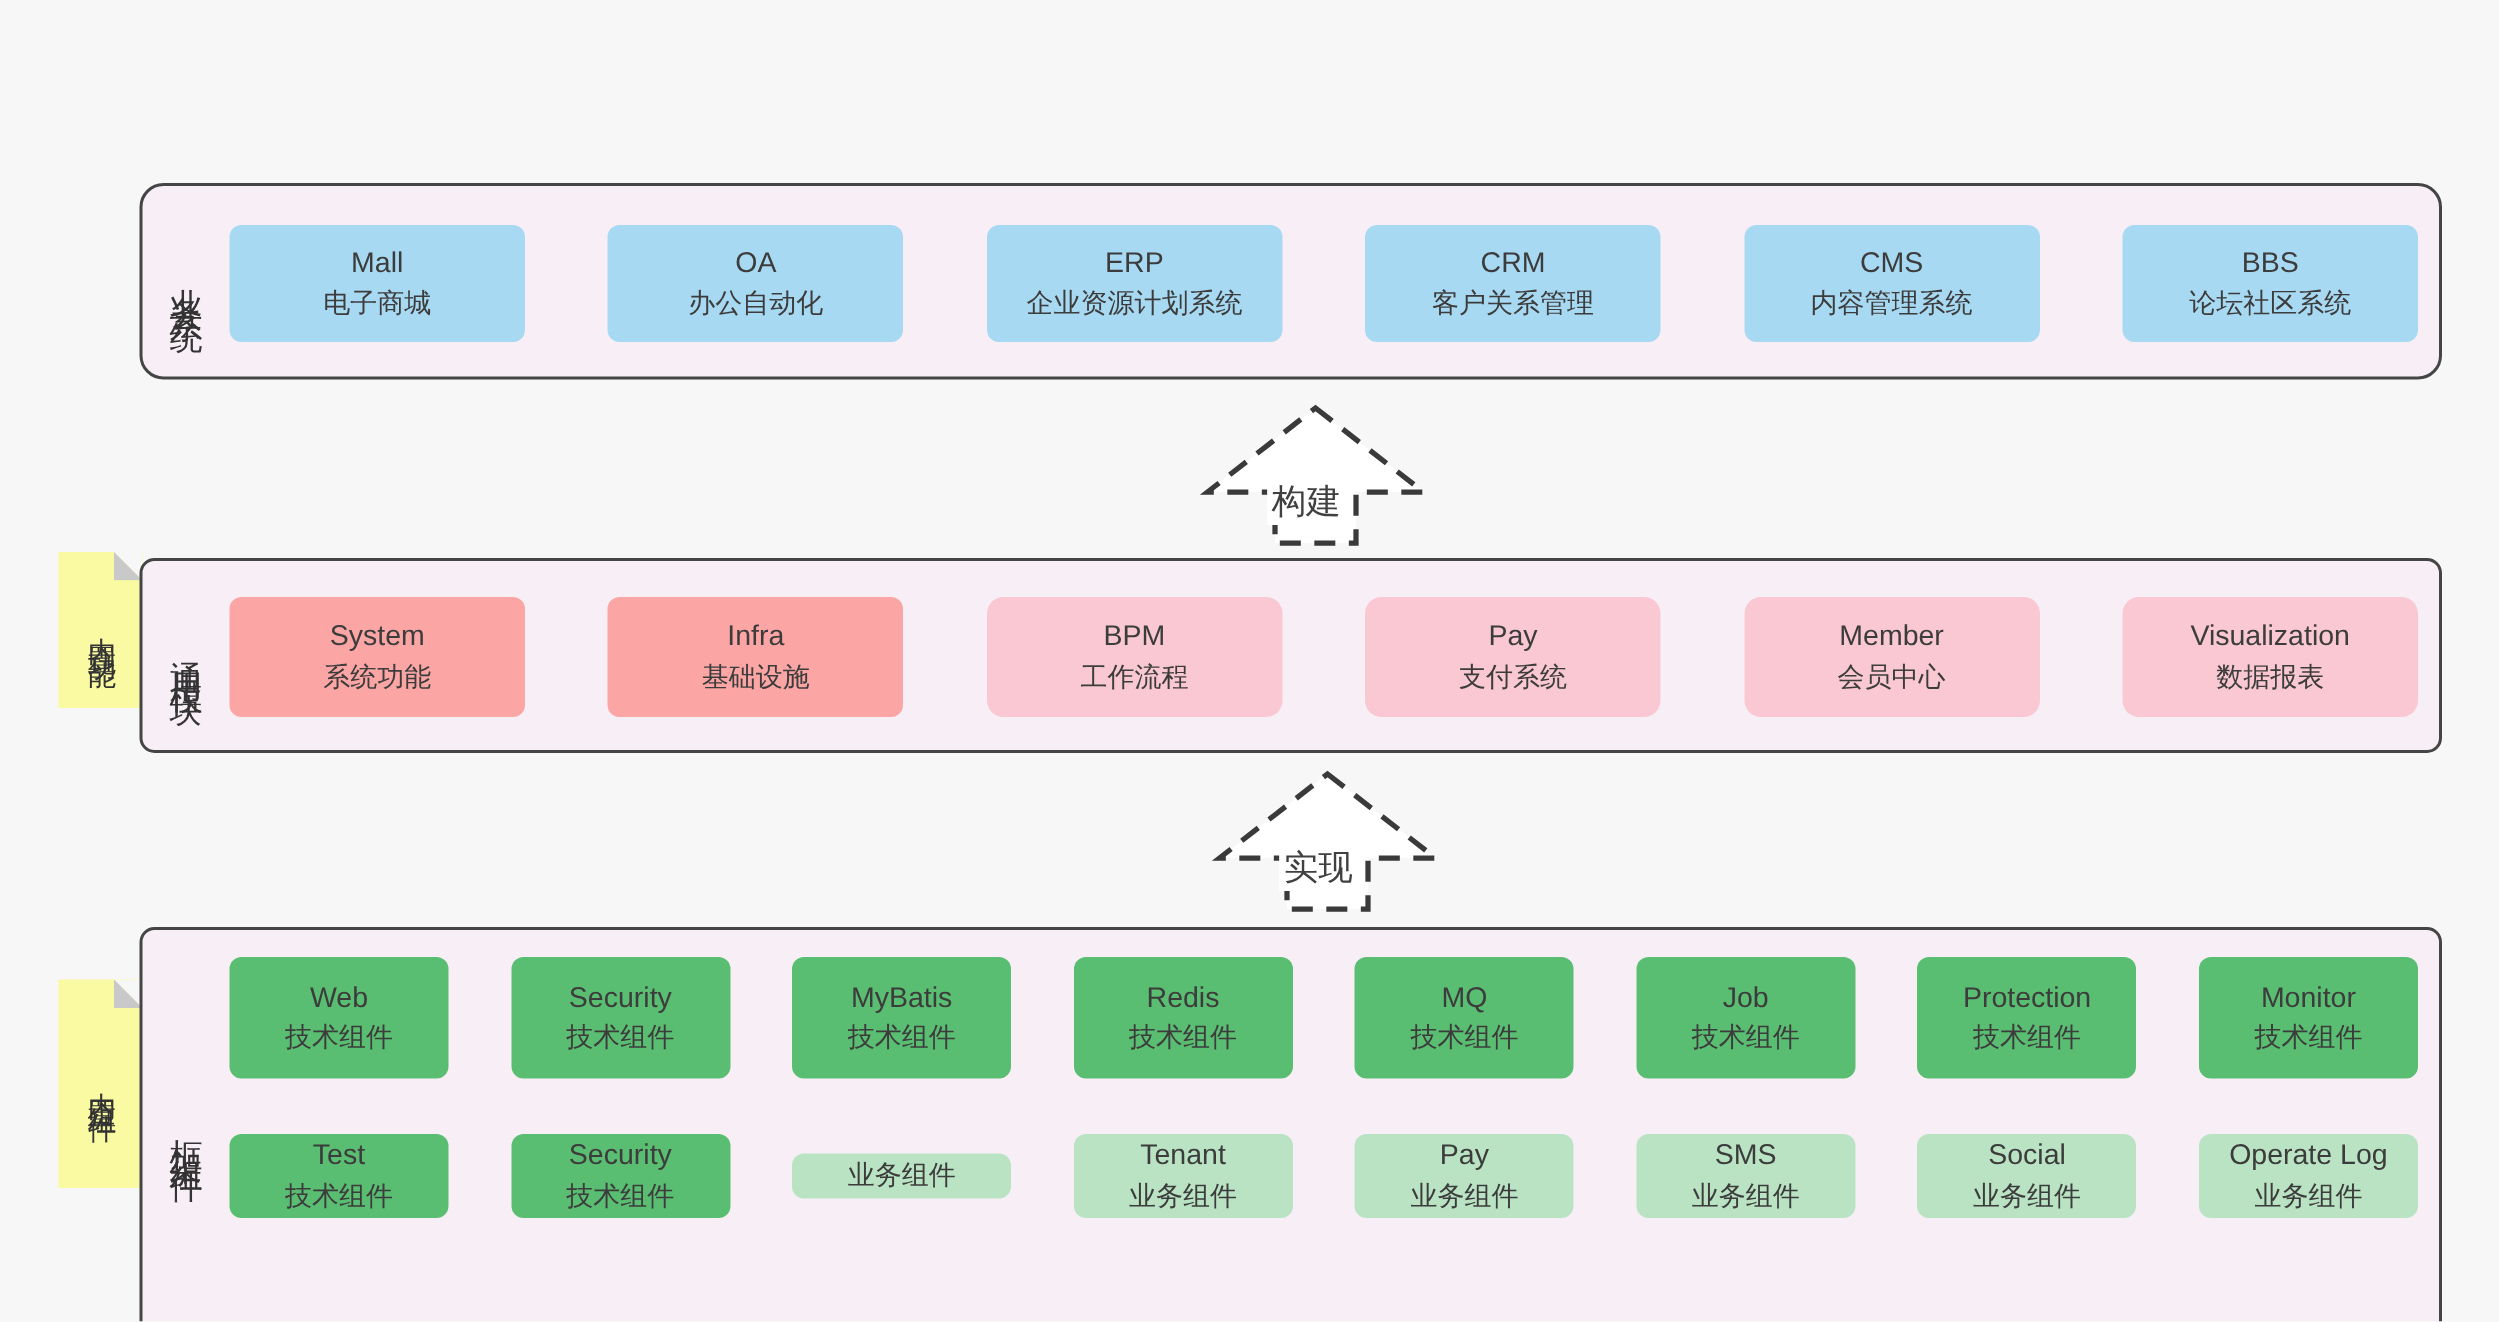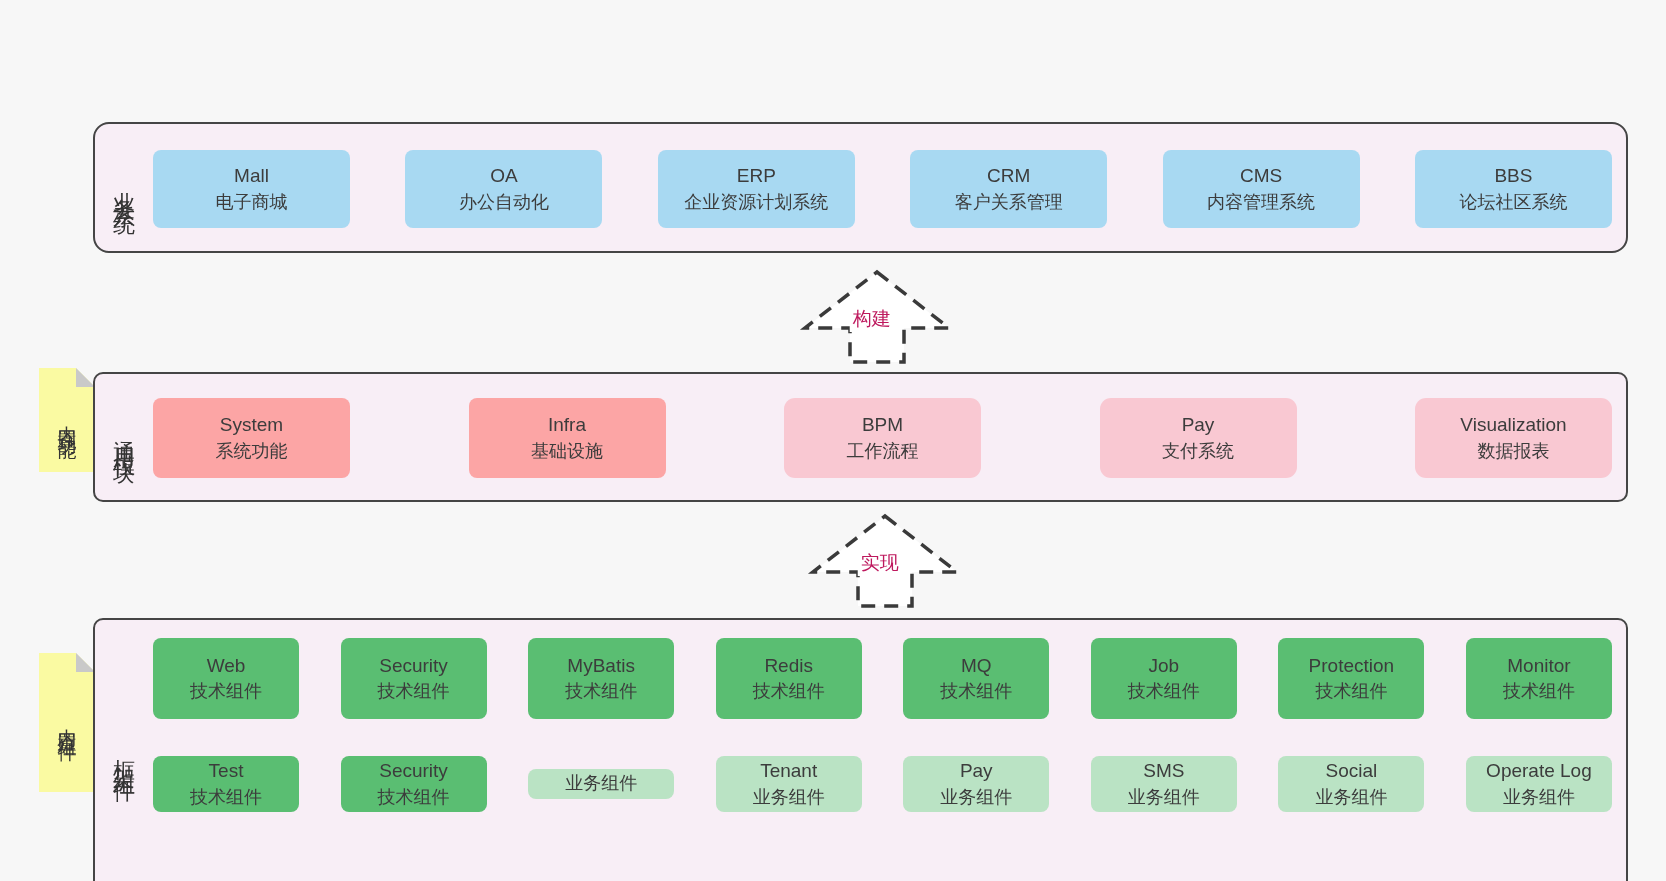--- a/index.html
+++ b/index.html
@@ -61,22 +61,22 @@
                background:#f7f7f7; clip-path:polygon(0 0,100% 0,100% 100%); }
   .fold-flap { position:absolute; top:0; right:0; width:19px; height:19px;
                background:#c9c9c9; clip-path:polygon(0 0,100% 100%,0 100%); }
 
   
   .arrow { position:absolute; width:160px; height:102px; z-index:2; }
   .arrow1 { left:797px; top:266px; }
   .arrow2 { left:805px; top:510px; }
   .arrow svg { position:absolute; left:0; top:0; }
   .arrow-label {
-    position:absolute; left:50%; top:40px; transform:translateX(-62%);
-    background:#ffffff; padding:0 3px; font-size:19px; color:#be185d;
+    position:absolute; left:50%; top:53px; transform:translateX(-62%);
+    background:#ffffff; padding:0 3px; font-size:23px; color:#404040;
   }
 </style>
 </head>
 <body>
 
 <div class="canvas">
 
   <div class="note note1">
     <span class="note-text">内置功能</span>
     <div class="fold-cut"></div>
@@ -138,20 +138,24 @@
       </div>
       <div class="box pink">
         <div class="t">BPM</div>
         <div class="s">工作流程</div>
       </div>
       <div class="box pink">
         <div class="t">Pay</div>
         <div class="s">支付系统</div>
       </div>
       <div class="box pink">
+        <div class="t">Member</div>
+        <div class="s">会员中心</div>
+      </div>
+      <div class="box pink">
         <div class="t">Visualization</div>
         <div class="s">数据报表</div>
       </div>
     </div>
   </section>
 
   <div class="arrow arrow2">
     <svg width="160" height="102" viewBox="0 0 160 102">
       <path d="M80 6 L152 62 L107 62 L107 96 L53 96 L53 62 L8 62 Z" fill="#ffffff" stroke="#3a3a3a" stroke-width="3.5" stroke-dasharray="14 9"></path>
     </svg>

